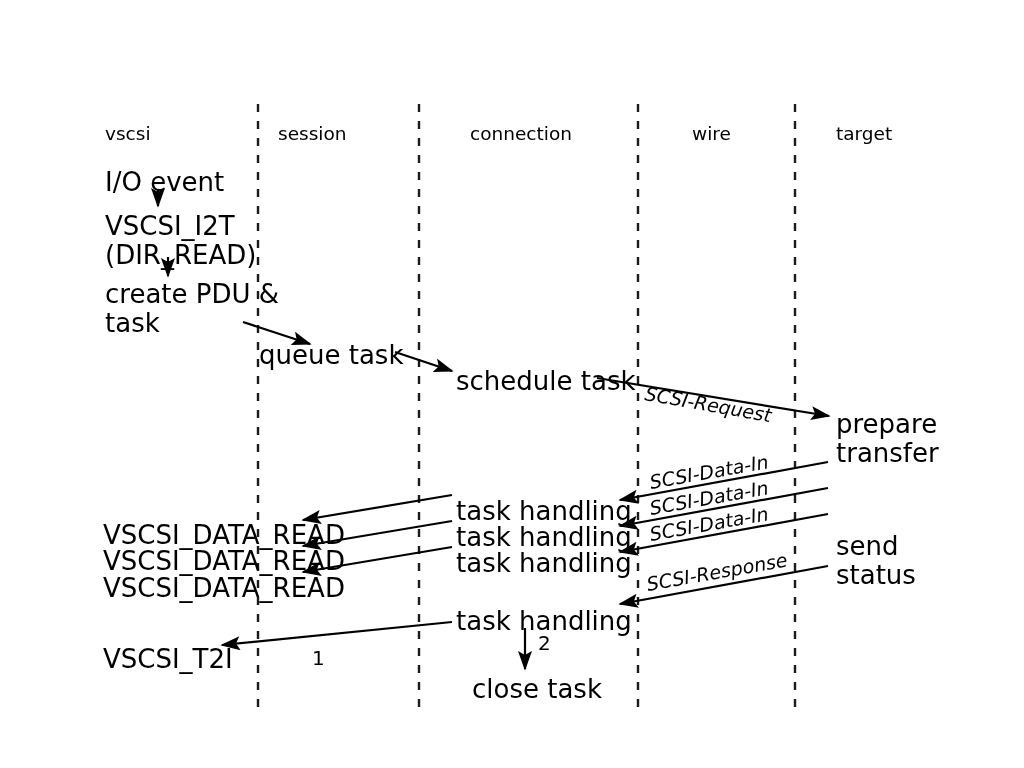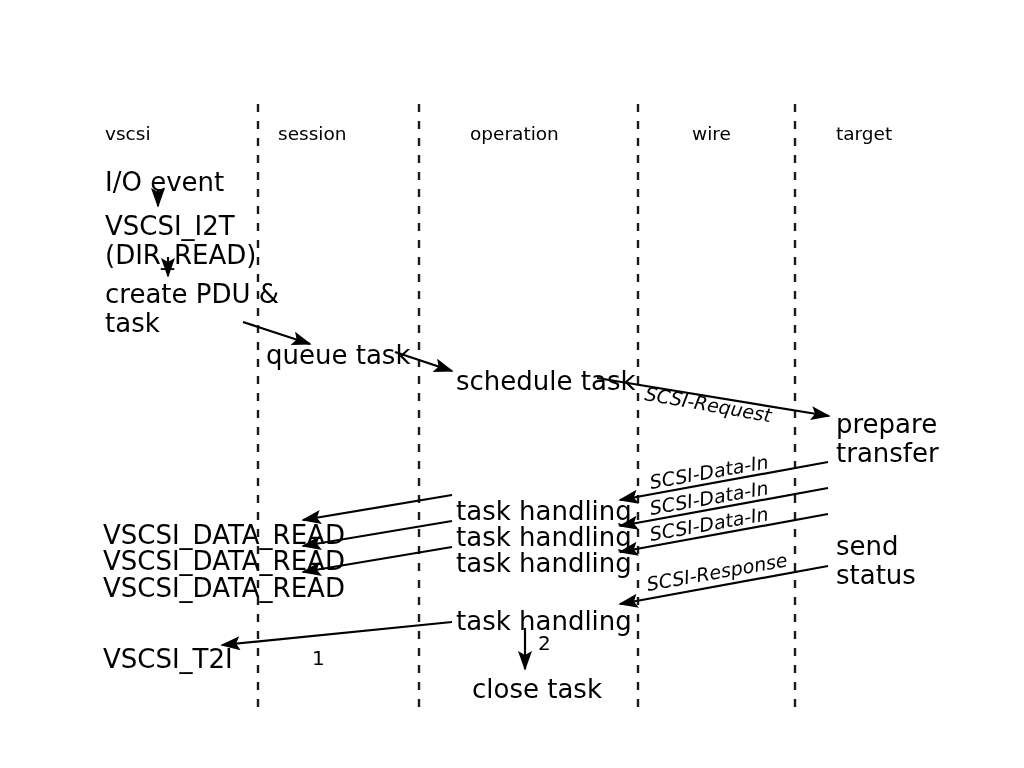--- a/index.html
+++ b/index.html
@@ -94,31 +94,31 @@
         <line x1="452" y1="521" x2="303" y2="546" stroke="#000000" stroke-width="2.2" marker-end="url(#ah)"></line>
         <line x1="452" y1="547" x2="303" y2="572" stroke="#000000" stroke-width="2.2" marker-end="url(#ah)"></line>
         <line x1="452" y1="622" x2="222" y2="645" stroke="#000000" stroke-width="2.2" marker-end="url(#ah)"></line>
         <line x1="525" y1="628" x2="525" y2="669" stroke="#000000" stroke-width="2.2" marker-end="url(#ah)"></line>
       </g>
   </svg>
 
   <div id="lane-headers">
       <div class="lbl lane-head" style="left: 105px; top: 124px;">vscsi</div>
       <div class="lbl lane-head" style="left: 278px; top: 124px;">session</div>
-      <div class="lbl lane-head" style="left: 470px; top: 124px;">operation</div>
+      <div class="lbl lane-head" style="left: 470px; top: 124px;">connection</div>
       <div class="lbl lane-head" style="left: 692px; top: 124px;">wire</div>
       <div class="lbl lane-head" style="left: 836px; top: 124px;">target</div>
     </div>
   <div id="node-layer">
       <div class="lbl node" style="left: 105px; top: 168px;">I/O event</div>
       <div class="lbl node" style="left: 105px; top: 212px;">VSCSI_I2T
 (DIR_READ)</div>
       <div class="lbl node" style="left: 105px; top: 280px;">create PDU &amp;
 task</div>
-      <div class="lbl node" style="left: 266px; top: 341px;">queue task</div>
+      <div class="lbl node" style="left: 259px; top: 341px;">queue task</div>
       <div class="lbl node" style="left: 456px; top: 367px;">schedule task</div>
       <div class="lbl node" style="left: 836px; top: 410px;">prepare
 transfer</div>
       <div class="lbl node" style="left: 456px; top: 497px;">task handling</div>
       <div class="lbl node" style="left: 456px; top: 523px;">task handling</div>
       <div class="lbl node" style="left: 456px; top: 549px;">task handling</div>
       <div class="lbl node" style="left: 836px; top: 532px;">send
 status</div>
       <div class="lbl node" style="left: 103px; top: 521px;">VSCSI_DATA_READ</div>
       <div class="lbl node" style="left: 103px; top: 547px;">VSCSI_DATA_READ</div>

